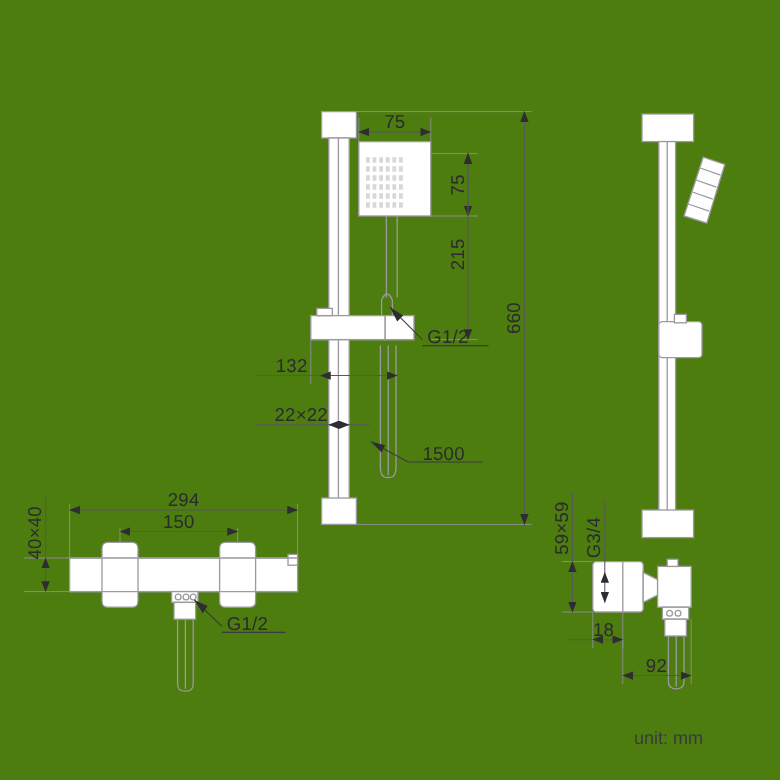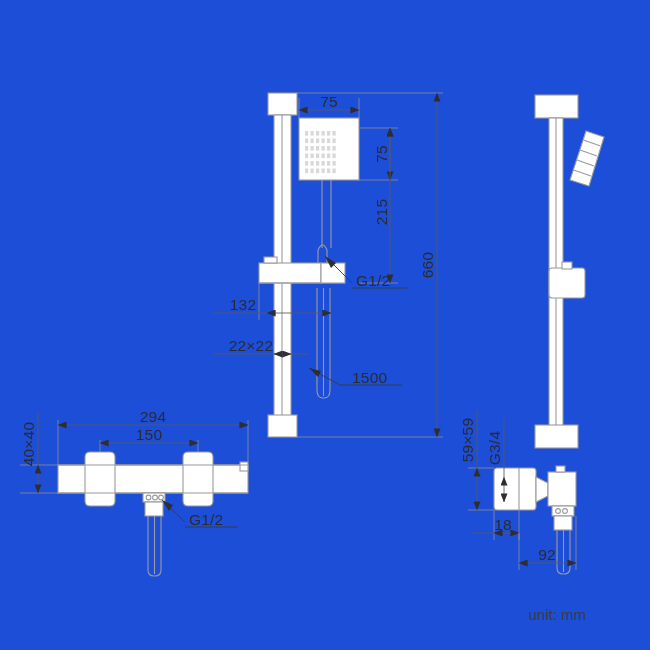--- a/index.html
+++ b/index.html
@@ -7,21 +7,21 @@
     padding: 0;
     background: #ffffff;
   }
   body {
     font-family: "Liberation Sans", sans-serif;
   }
   #canvas-wrap {
     position: relative;
     width: 650px;
     height: 650px;
-    background: #1d4ed8;
+    background: #4d7c0f;
     overflow: hidden;
   }
   svg#drawing {
     display: block;
     width: 650px;
     height: 650px;
   }
   .part-line {
     fill: none;
     stroke: #9a9a9f;

